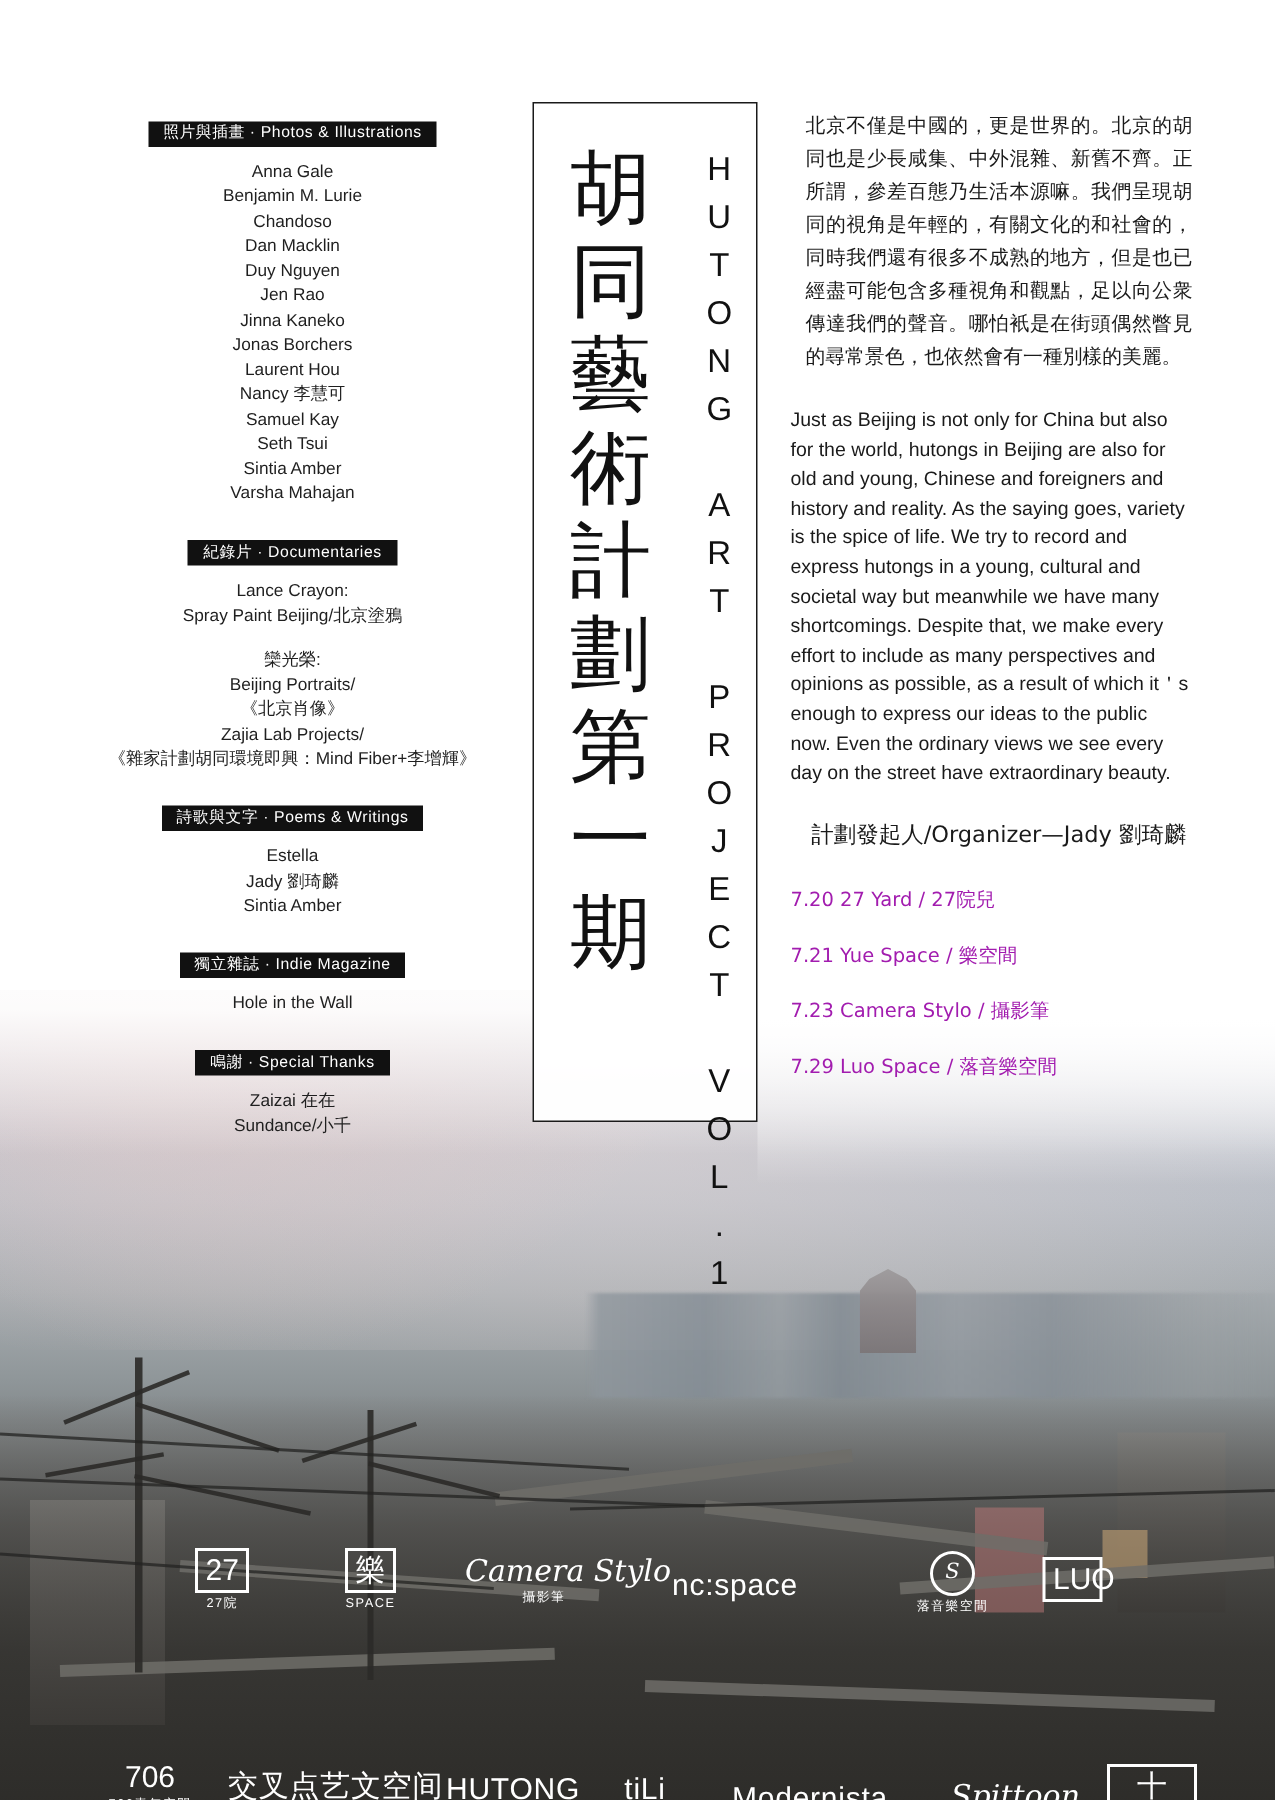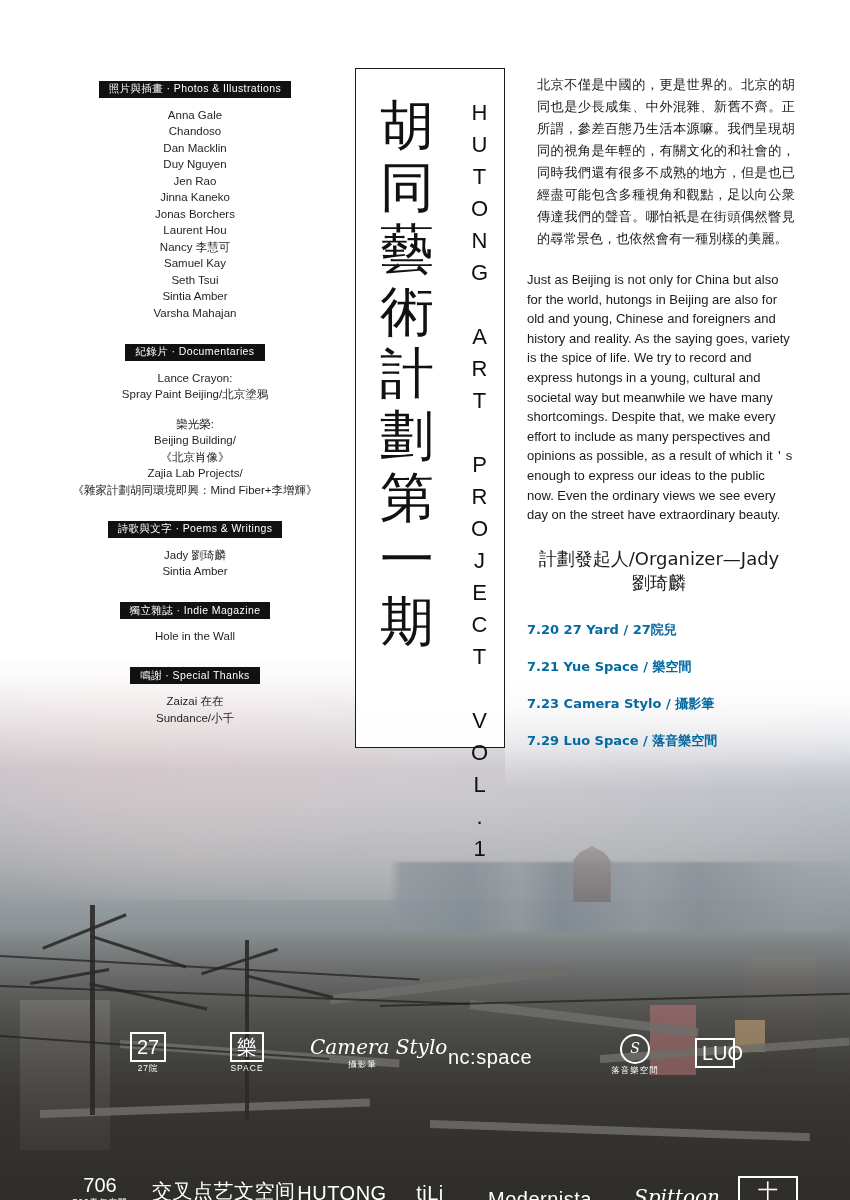--- a/index.html
+++ b/index.html
@@ -252,33 +252,32 @@
     font-family: "DejaVu Sans", sans-serif;
     margin: 0 0 20px 10px;
   }
   .para-en {
     font-size: 13px;
     line-height: 19.6px;
     margin: 0 0 22px 0;
     color: #1a1a1a;
   }
   .organizer {
-    font-size: 18px;
-    text-align: center;
+    font-size: 15px;
+    text-align: right;
     margin: 0 0 26px 0;
     padding-right: 4px;
     font-family: "DejaVu Sans", sans-serif;
   }
   .sched-item {
     font-size: 13px;
     line-height: 18px;
     margin-bottom: 19px;
     font-family: "DejaVu Sans", sans-serif;
-    color: #0369a1;
-    font-weight: bold;
+    color: #a21caf;
   }
 
   
   .logos-row1 {
     position: absolute;
     left: 130px;
     top: 1030px;
     width: 600px;
     height: 62px;
   }
@@ -376,20 +375,21 @@
   <div class="paper-top"></div>
   <div class="paper-fade"></div>
   <div class="paper-right"></div>
 
   <div class="left-col">
 
     <div class="block">
       <div class="sec-head">照片與插畫 · Photos &amp; Illustrations</div>
       <div class="names">
         <div>Anna Gale</div>
+        <div>Benjamin M. Lurie</div>
         <div>Chandoso</div>
         <div>Dan Macklin</div>
         <div>Duy Nguyen</div>
         <div>Jen Rao</div>
         <div>Jinna Kaneko</div>
         <div>Jonas Borchers</div>
         <div>Laurent Hou</div>
         <div>Nancy 李慧可</div>
         <div>Samuel Kay</div>
         <div>Seth Tsui</div>
@@ -399,30 +399,31 @@
     </div>
 
     <div class="block">
       <div class="sec-head">紀錄片 · Documentaries</div>
       <div class="doc-group">
         <div class="doc-line">Lance Crayon:</div>
         <div class="doc-line">Spray Paint Beijing/北京塗鴉</div>
       </div>
       <div class="doc-group">
         <div class="doc-line">欒光榮:</div>
-        <div class="doc-line">Beijing Building/</div>
+        <div class="doc-line">Beijing Portraits/</div>
         <div class="doc-line">《北京肖像》</div>
         <div class="doc-line">Zajia Lab Projects/</div>
         <div class="doc-line">《雜家計劃胡同環境即興：Mind Fiber+李增輝》</div>
       </div>
     </div>
 
     <div class="block">
       <div class="sec-head">詩歌與文字 · Poems &amp; Writings</div>
       <div class="names">
+        <div>Estella</div>
         <div>Jady 劉琦麟</div>
         <div>Sintia Amber</div>
       </div>
     </div>
 
     <div class="block">
       <div class="sec-head">獨立雜誌 · Indie Magazine</div>
       <div class="names">
         <div>Hole in the Wall</div>
       </div>

